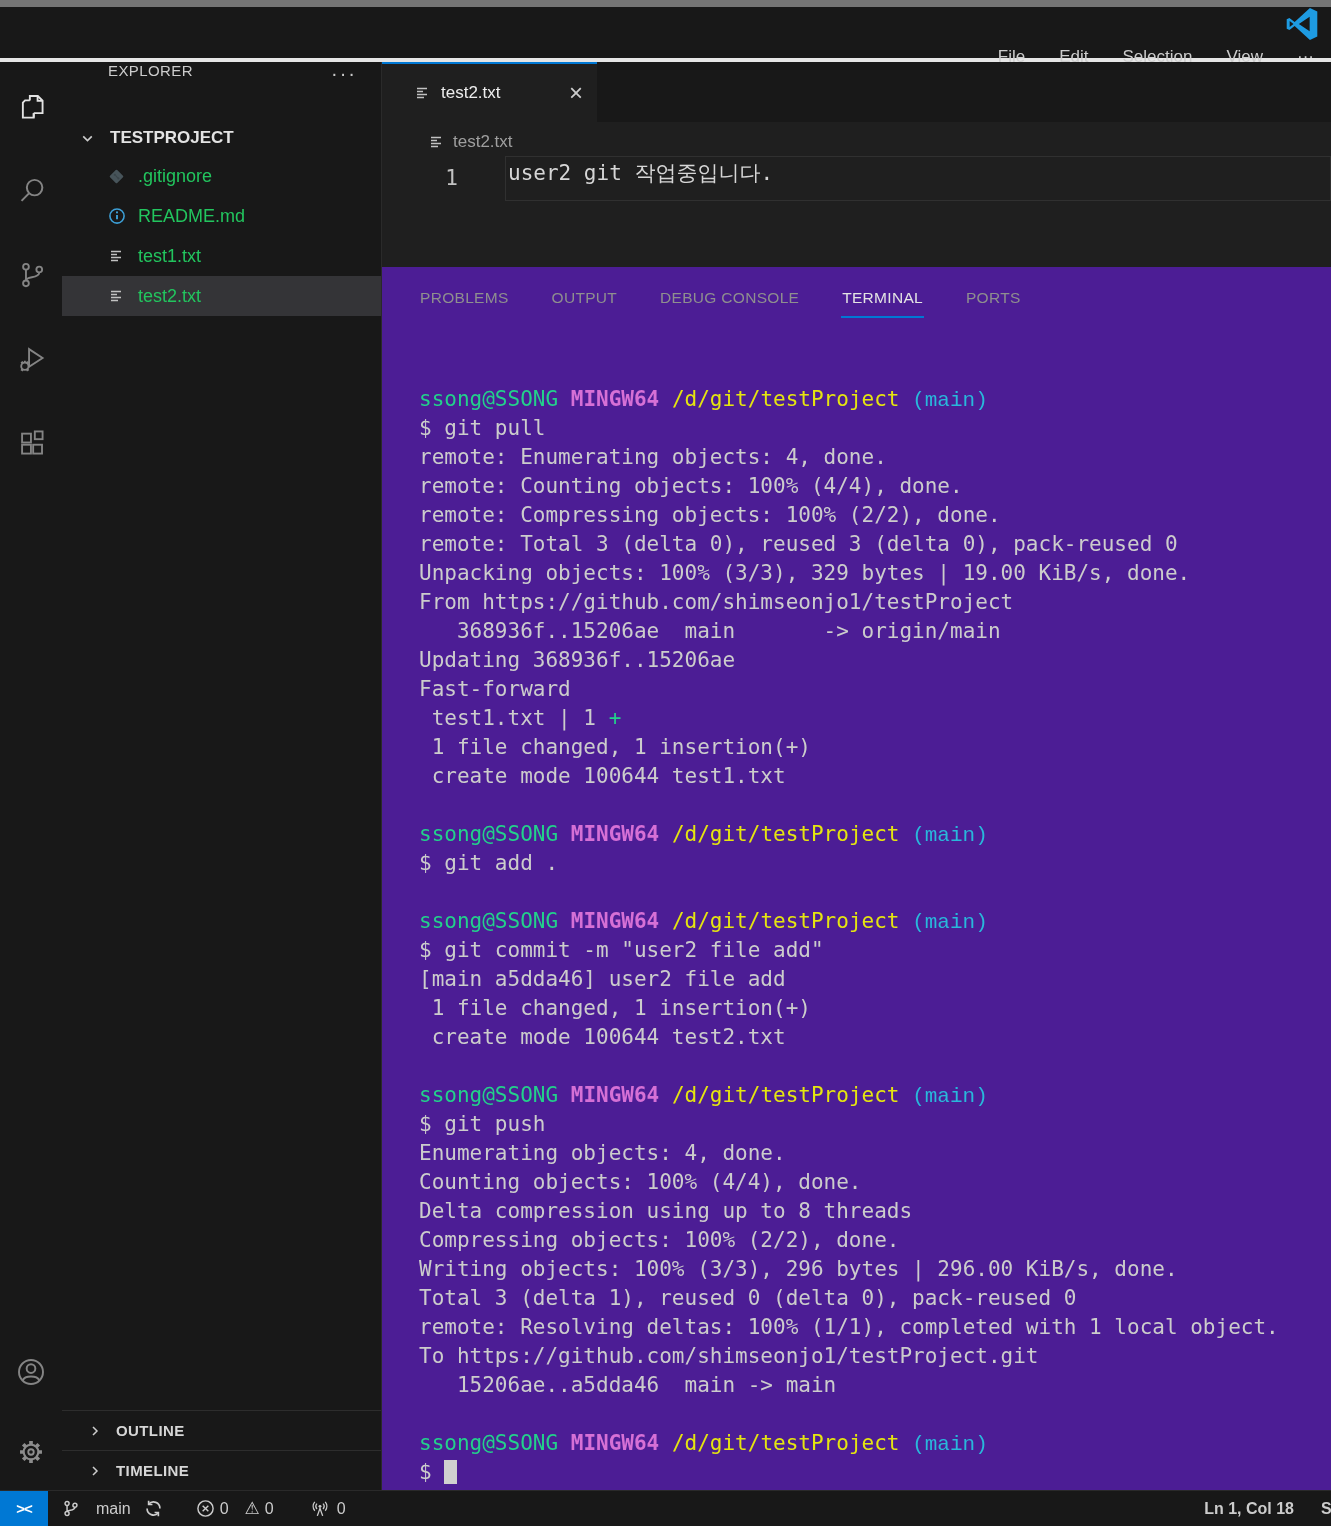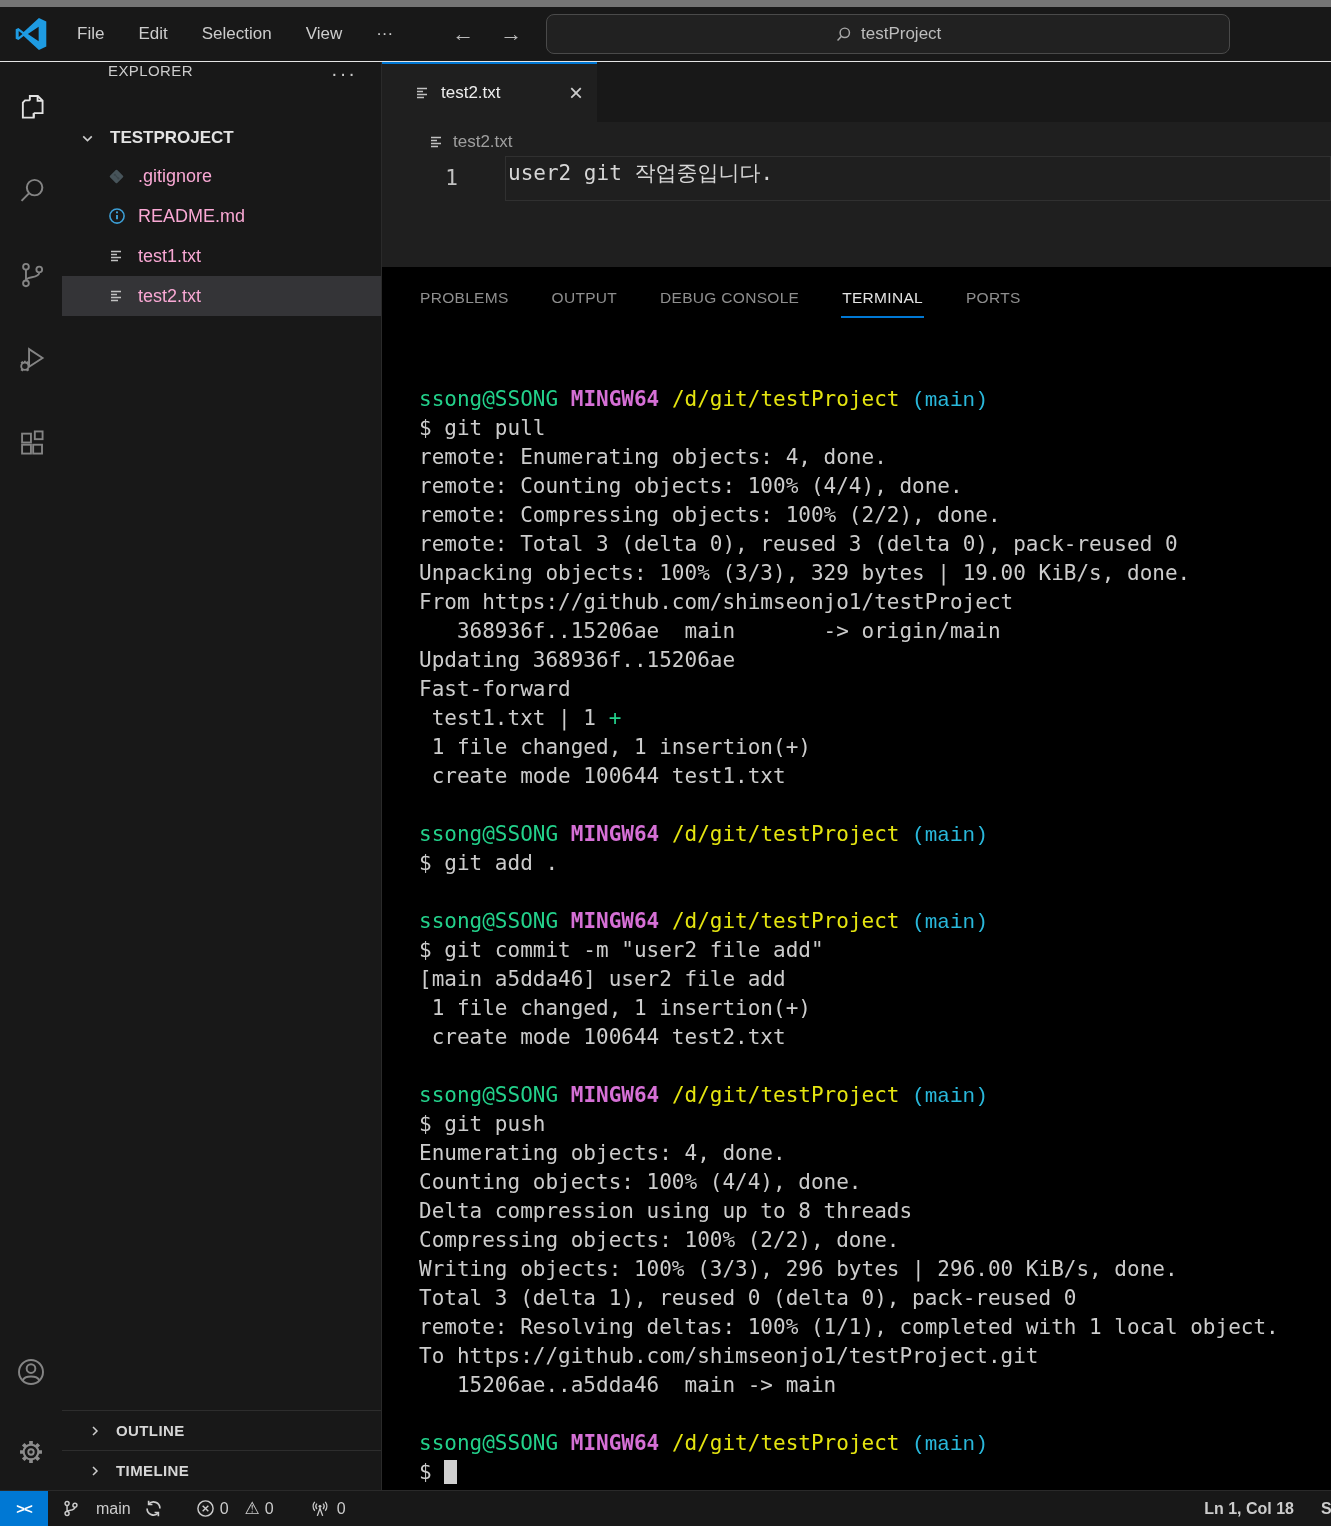--- a/index.html
+++ b/index.html
@@ -4,21 +4,21 @@
 <style>
   * { margin:0; padding:0; box-sizing:border-box; }
   body { background:#000; }
   .window {
     position:relative; width:1331px; height:1526px;
     background:#181818; color:#cccccc; overflow:hidden;
     font-family:"Liberation Sans", sans-serif;
   }
   
   .top-strip { height:7px; background:#757575; }
-  .titlebar { height:55px; display:flex; align-items:center; border-bottom:1px solid #e5e5e5; }
+  .titlebar { height:55px; display:flex; align-items:flex-end; border-bottom:4px solid #e5e5e5;flex-direction:column; }
   .logo { width:34px; height:34px; margin:0 12px 0 14px; display:flex; align-items:center; }
   .menus { display:flex; align-items:center; font-size:17px; color:#cccccc; }
   .menu-item { padding:6px 17px; cursor:default; border-radius:6px; }
   .nav-arrows { display:flex; gap:26px; margin-left:42px; color:#b9b9b9; font-size:22px; }
   .nav-arrows span { line-height:1; }
   .cmd-center {
     margin-left:24px; width:684px; height:40px;
     background:#212121; border:1px solid #4a4a4a; border-radius:8px;
     display:flex; align-items:center; justify-content:center; gap:9px;
     color:#bdbdbd; font-size:17px;
@@ -28,21 +28,21 @@
   .activitybar { width:62px; display:flex; flex-direction:column; align-items:center; padding-top:2px; }
   .ab-item { height:84px; width:62px; display:flex; align-items:center; justify-content:center; }
   .ab-bottom { margin-top:auto; }
   
   .sidebar { width:320px; display:flex; flex-direction:column; border-right:1px solid #2a2a2a; }
   .sb-header { height:58px; display:flex; align-items:flex-start; padding-left:46px; padding-right:24px;
                font-size:15px; color:#cccccc; letter-spacing:.4px; }
   .sb-header .dots { margin-left:auto; font-size:20px; letter-spacing:2px; color:#c9c9c9; }
   .tree-root { height:36px; display:flex; align-items:center; font-weight:bold; font-size:17px; color:#e3e3e3; }
   .tree-root .chev { width:30px; margin-left:18px; display:flex; }
-  .file-row { height:40px; display:flex; align-items:center; padding-left:46px; font-size:18px; color:#f9a8d4; }
+  .file-row { height:40px; display:flex; align-items:center; padding-left:46px; font-size:18px; color:#22c55e; }
   .file-row.selected { background:#343437; }
   .file-row .ficon { width:24px; margin-right:6px; display:flex; align-items:center; }
   .sb-spacer { flex:1; }
   .sb-section { height:40px; display:flex; align-items:center; border-top:1px solid #2d2d2d;
                 font-size:15px; font-weight:bold; color:#d6d6d6; letter-spacing:.4px; }
   .sb-section .chev { width:28px; margin-left:26px; display:flex; }
   
   .editorgroup { flex:1; display:flex; flex-direction:column; min-width:0; }
   .tabbar { height:60px; display:flex; background:#181818; }
   .tab { width:215px; background:#1f1f1f; border-top:2px solid #0078d4;
@@ -51,21 +51,21 @@
   .tab-close { color:#cccccc; font-size:24px; line-height:1; }
   .editor { height:145px; background:#1f1f1f; }
   .breadcrumb { height:40px; display:flex; align-items:center; gap:9px; padding-left:46px;
                 color:#9f9f9f; font-size:17px; }
   .codeline { display:flex; align-items:center; height:32px;
               font-family:"DejaVu Sans Mono", monospace; font-size:21px; }
   .gutter { width:76px; text-align:right; color:#c2c2c2; }
   .codetext { margin-left:47px; color:#d6d6d6; flex:1; height:45px; line-height:32px;
               border:1px solid #303030; padding-left:2px; white-space:pre; }
   
-  .panel { flex:1; background:#000000; display:flex; flex-direction:column; min-height:0; }
+  .panel { flex:1; background:#4c1d95; display:flex; flex-direction:column; min-height:0; }
   .panel-tabs { height:64px; display:flex; align-items:center; gap:41px; padding-left:37px; }
   .ptab { font-size:15.5px; letter-spacing:.3px; color:#8f8f8f; padding:9px 1px; border-bottom:2px solid transparent; }
   .ptab.active { color:#e4e4e4; border-bottom-color:#0078d4; }
   .terminal { flex:1; padding:54px 8px 0 37px; font-family:"DejaVu Sans Mono", monospace;
               font-size:21px; overflow:hidden; }
   .tline { height:29px; line-height:29px; white-space:pre; }
   .t-d { color:#cccccc; } .t-g { color:#23d18b; } .t-m { color:#d670d6;font-weight:bold; }
   .t-y { color:#e5e510; } .t-c { color:#29b8db;font-family:Liberation Mono, monospace; }
   .t-cur { background:#d0d0d0; color:#d0d0d0; }
   

